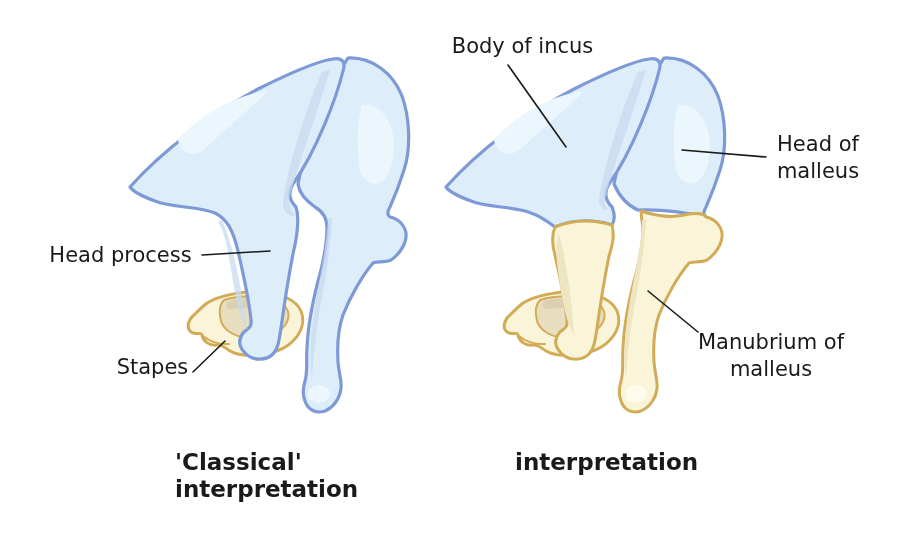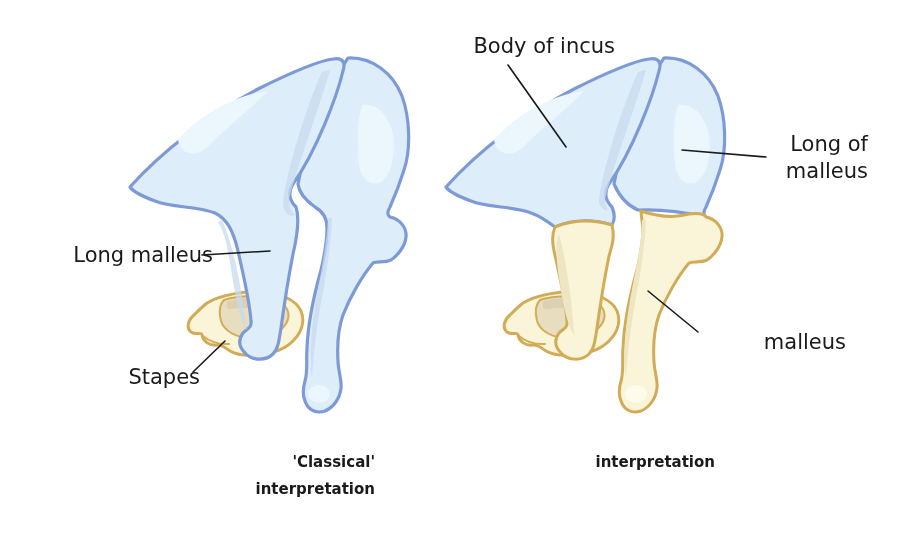--- a/index.html
+++ b/index.html
@@ -1,21 +1,21 @@
 <!DOCTYPE html>
 <html style="--background: #ffffff; --blue-fill: #ddeefa; --blue-stroke: #7e9ad6; --blue-highlight: #ebf6fd; --blue-shade: #c7d9ee; --cream-fill: #faf5d9; --cream-stroke: #d2ab56; --cream-shade: #eee5c2; --cream-inner: #e7ddbf; --cream-inner-dark: #dbd1b2; --label-color: #1a1a1a;"><head>
 <meta charset="utf-8">
 <style>
   html,body{margin:0;padding:0;}
   body{font-family:"DejaVu Sans","Liberation Sans",sans-serif;background:#fff;}
   .stage{position:relative;width:900px;height:555px;background:var(--background,#fff);overflow:hidden;}
   .stage svg{position:absolute;left:0;top:0;}
-  .label{position:absolute;text-align:right;font-size:21px;line-height:27px;color:var(--label-color,#1a1a1a);}
+  .label{position:absolute;text-align:center;font-size:21px;line-height:27px;color:var(--label-color,#1a1a1a);}
   .label span{display:block;}
-  .caption{position:absolute;text-align:right;font-weight:bold;font-size:15px;line-height:27px;color:var(--label-color,#111);}
+  .caption{position:absolute;text-align:left;font-weight:bold;font-size:23px;line-height:27px;color:var(--label-color,#111);}
   .caption span{display:block;}
   
   .bone-blue{fill:var(--blue-fill);stroke:var(--blue-stroke);stroke-width:3.2;stroke-linejoin:round;}
   .bone-cream{fill:var(--cream-fill);stroke:var(--cream-stroke);stroke-width:3;stroke-linejoin:round;}
   .cream-inner{fill:var(--cream-inner);stroke:var(--cream-stroke);stroke-width:2;}
   .cream-inner-dark{fill:var(--cream-inner-dark);stroke:none;}
   .cream-detail{fill:none;stroke:var(--cream-stroke);stroke-width:2;stroke-linecap:round;}
   .hl-blue{fill:var(--blue-highlight);stroke:none;}
   .sh-blue{fill:var(--blue-shade);stroke:none;opacity:.75;}
   .sh-cream{fill:var(--cream-shade);stroke:none;}
@@ -159,37 +159,38 @@
     <g>
       <line class="leader" x1="202" y1="255" x2="270" y2="251"></line>
       <line class="leader" x1="193" y1="372" x2="225" y2="341"></line>
       <line class="leader" x1="508" y1="65" x2="566" y2="147"></line>
       <line class="leader" x1="682" y1="150" x2="766" y2="157"></line>
       <line class="leader" x1="648" y1="291" x2="698" y2="332"></line>
     </g>
   </svg>
 
   <div class="label" style="left:28px;top:242px;width:185px;">
-    <span>Long malleus</span>
-  </div>
-
-  <div class="label" style="left:105px;top:364px;width:95px;">
+    <span>Head process</span>
+  </div>
+
+  <div class="label" style="left:105px;top:354px;width:95px;">
     <span>Stapes</span>
   </div>
 
   <div class="label" style="left:430px;top:33px;width:185px;">
     <span>Body of incus</span>
   </div>
 
   <div class="label" style="left:768px;top:131px;width:100px;">
-    <span>Long of</span>
+    <span>Head of</span>
     <span>malleus</span>
   </div>
 
   <div class="label" style="left:696px;top:329px;width:150px;">
+    <span>Manubrium of</span>
     <span>malleus</span>
   </div>
 
   <div class="caption" style="left:175px;top:449px;width:200px;">
     <span>'Classical'</span>
     <span>interpretation</span>
   </div>
 
   <div class="caption" style="left:515px;top:449px;width:200px;">
     <span>interpretation</span>

